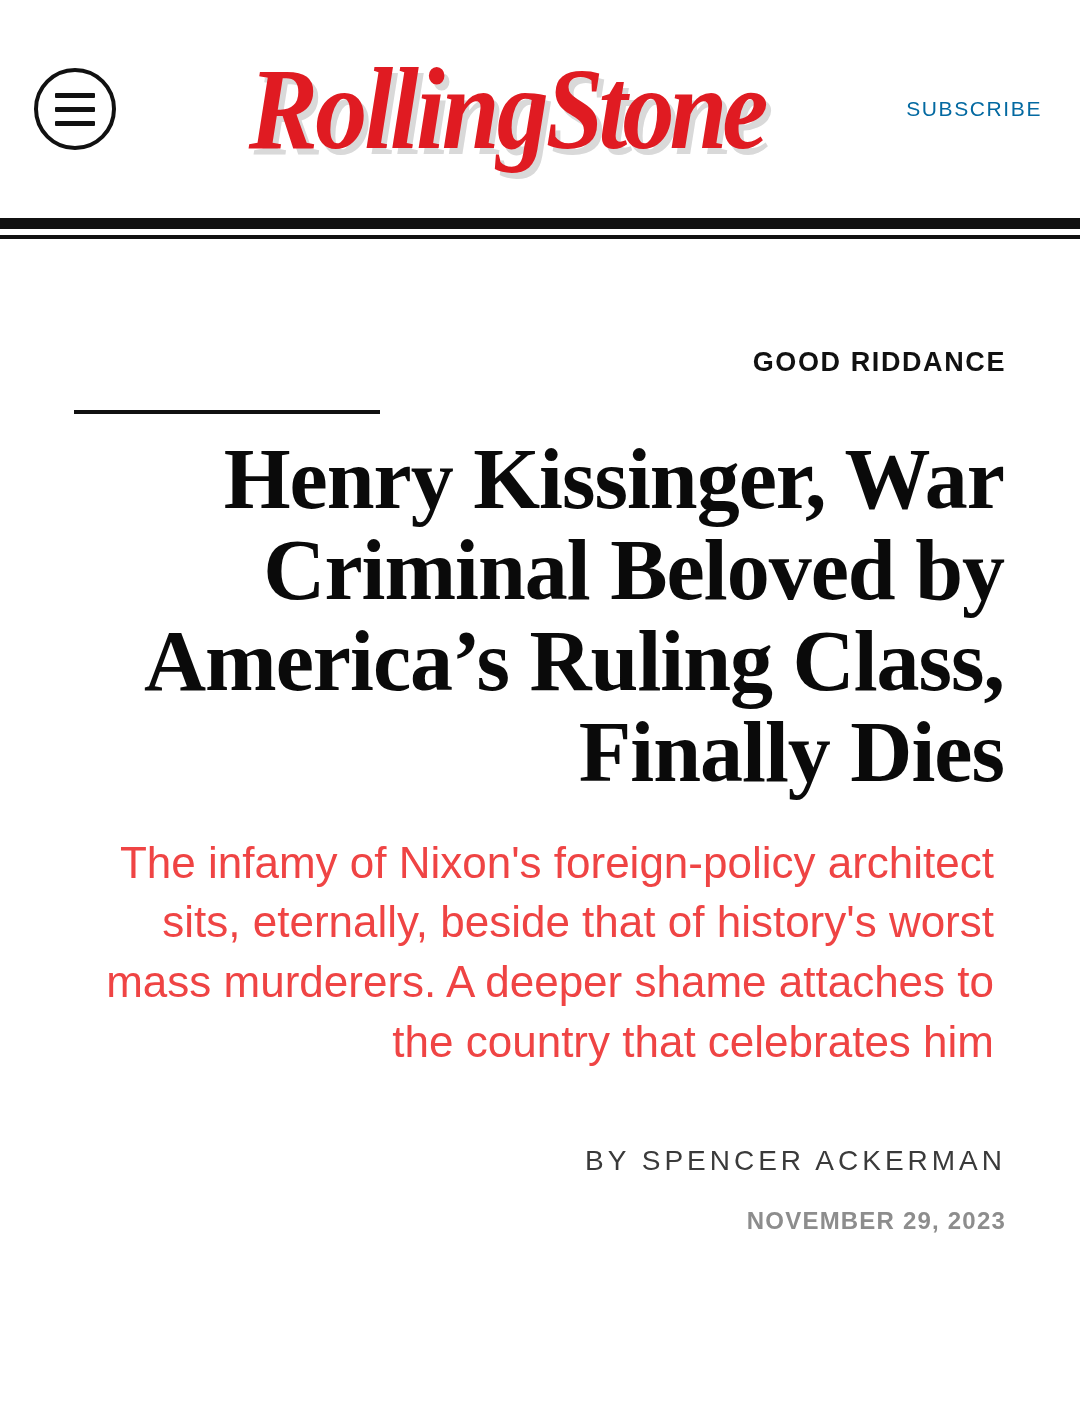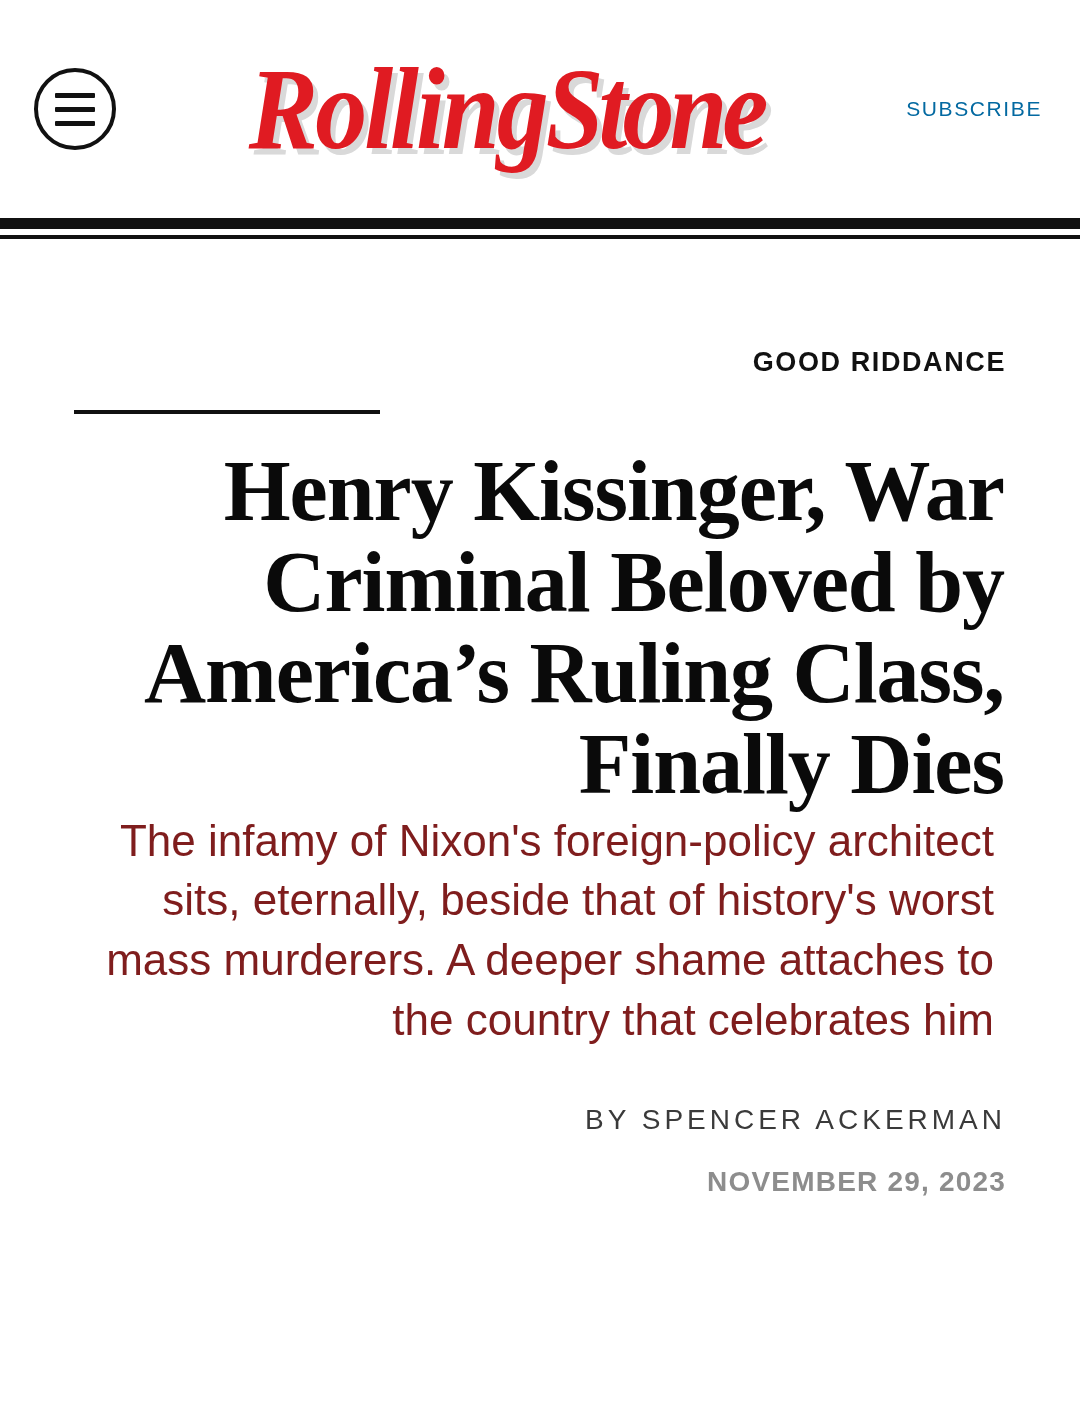--- a/index.html
+++ b/index.html
@@ -115,40 +115,41 @@
     background: #111;
     margin-top: 32px;
   }
   .headline {
     font-family: "Liberation Serif", serif;
     font-weight: bold;
     font-size: 86px;
     line-height: 1.06;
     color: #0a0a0a;
     letter-spacing: -1px;
-    margin-top: 32px;
+    margin-top: 20px;
     max-width: 930px;
   }
   .dek {
     font-size: 44px;
     line-height: 1.36;
-    color: #7f1d1d;
+    color: #ef4444;
+    margin-top: 34px;
     max-width: 920px;
     font-weight: 400;
   }
   .byline {
-    margin-top: 54px;
+    margin-top: 73px;
     font-size: 28px;
     letter-spacing: 4px;
     color: #3a3a3a;
     text-transform: uppercase;
   }
   .pubdate {
     margin-top: 30px;
-    font-size: 28px;
+    font-size: 24px;
     font-weight: bold;
     letter-spacing: 1.2px;
     color: #8d8d8d;
     text-transform: uppercase;
   }
 </style>
 </head>
 <body>
 
 <div class="page">

